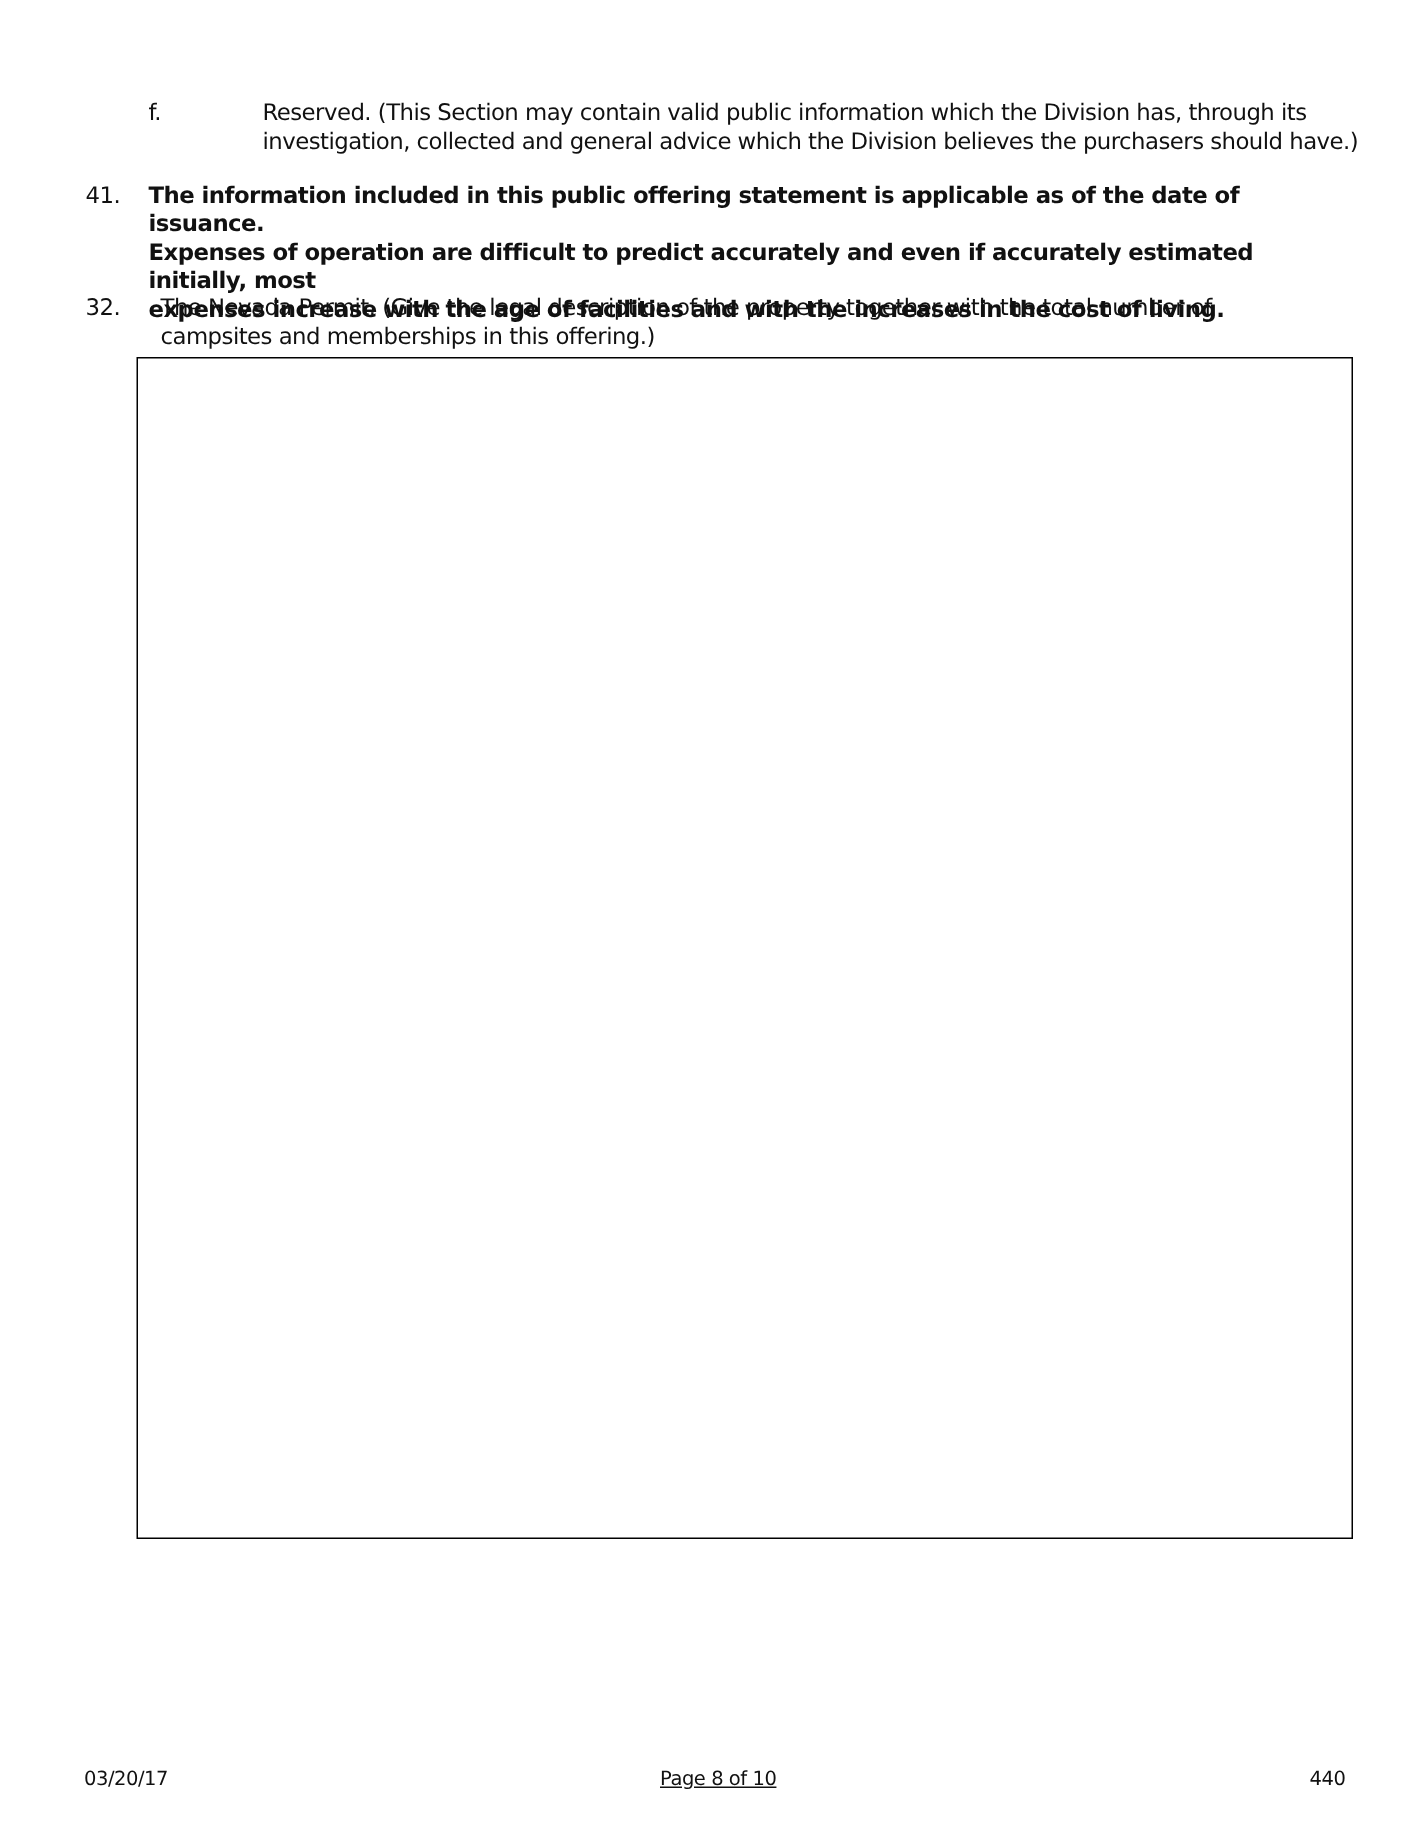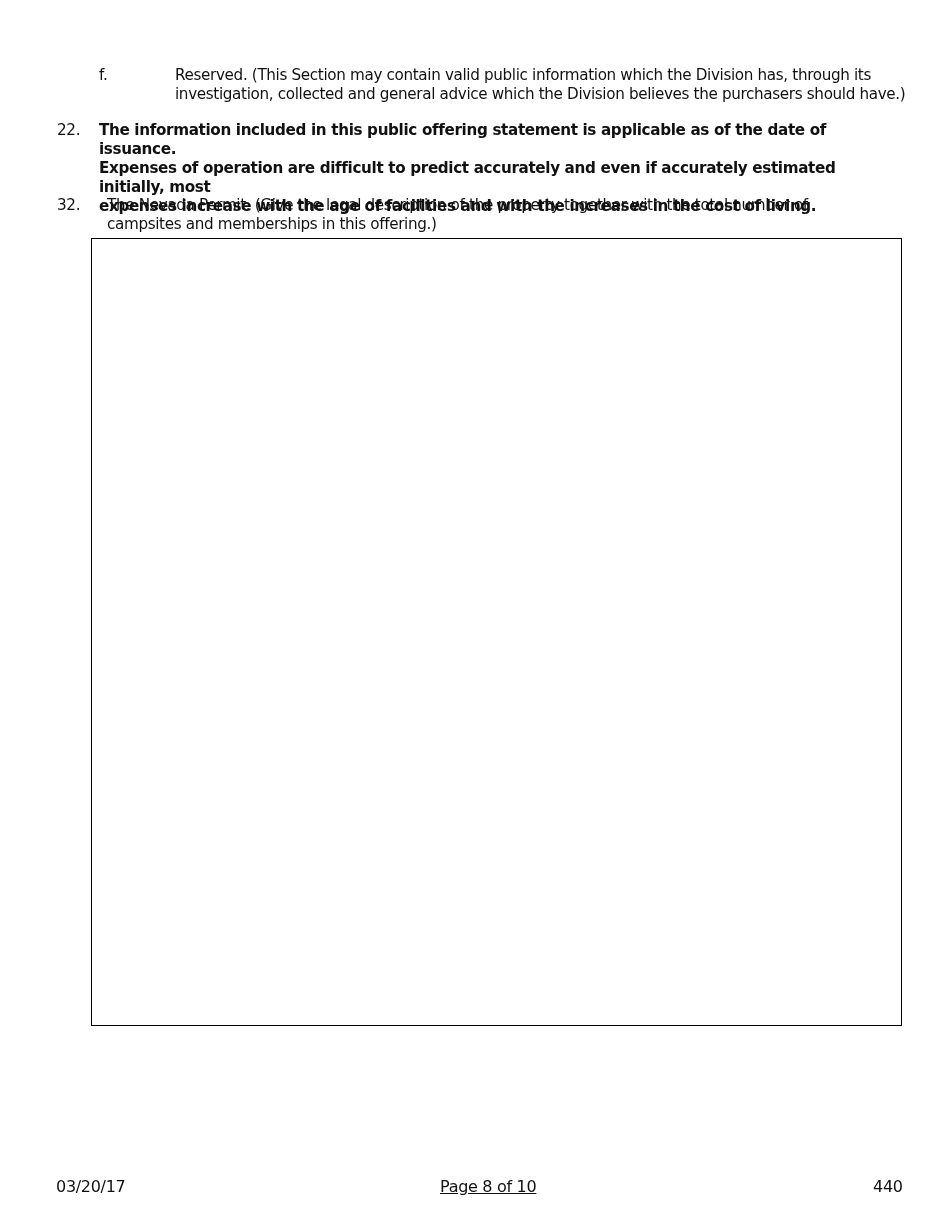--- a/index.html
+++ b/index.html
@@ -51,42 +51,42 @@
       top: 238px;
       width: 809px;
       height: 786px;
       border: 1px solid #000000;
       background: #ffffff;
     }
 
     .footer {
       position: absolute;
       top: 1180px;
-      font-size: 16px;
+      font-size: 13px;
       line-height: 14px;
       letter-spacing: -0.3px;
       color: #111111;
     }
     #footer-date { left: 56px; }
     #footer-page { left: 440px; text-decoration: underline; }
     #footer-form { left: 873px; }
   </style>
 </head>
 <body>
 
 <div class="page">
 
   <div class="item" id="item-f">
     <span class="num">f.</span>
     <span class="body">Reserved. (This Section may contain valid public information which the Division has, through its
 investigation, collected and general advice which the Division believes the purchasers should have.)</span>
   </div>
 
   <div class="item" id="item-22">
-    <span class="num">22.</span>
+    <span class="num">41.</span>
     <span class="body">The information included in this public offering statement is applicable as of the date of issuance.
 Expenses of operation are difficult to predict accurately and even if accurately estimated initially, most
 expenses increase with the age of facilities and with the increases in the cost of living.</span>
   </div>
 
   <div class="item" id="item-23">
     <span class="num">32.</span>
     <span class="body">The Nevada Permit.  (Give the legal description of the property together with the total number of
 campsites and memberships in this offering.)</span>
   </div>

